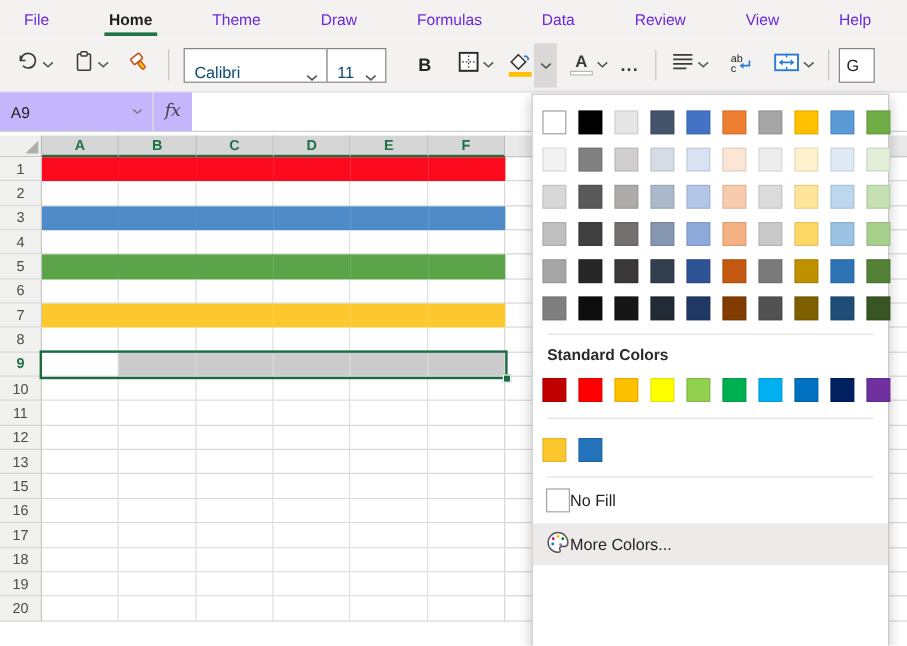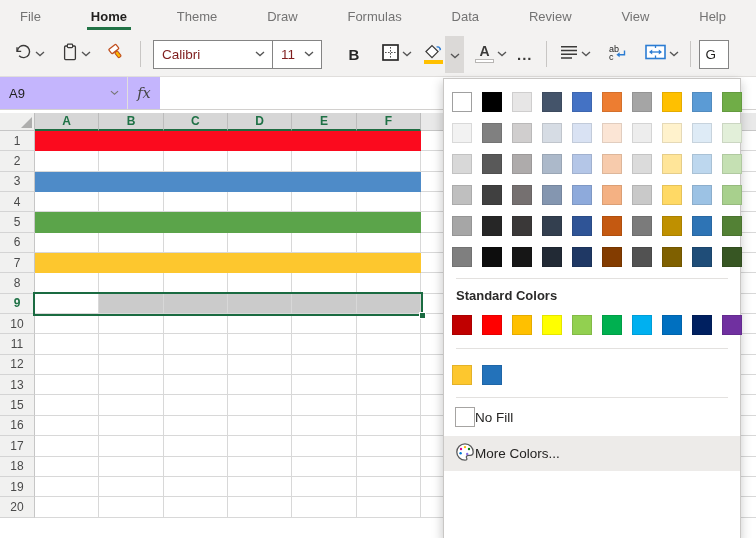--- a/index.html
+++ b/index.html
@@ -4,35 +4,35 @@
 <style>
   * { margin:0; padding:0; box-sizing:border-box; }
   html,body { width:756px; height:538px; }
   body { position:relative; overflow:hidden; background:#fff;
          font-family:"Liberation Sans", sans-serif; color:#252423; }
 
   
   .menubar { position:absolute; top:0; left:0; width:756px; height:32px;
     background:#F3F2F1; display:flex; align-items:stretch;
     justify-content:space-between; padding:0 28px 0 18px; }
-  .menu-item { font-size:13px; color:#737373; display:flex; align-items:center;
+  .menu-item { font-size:13px; color:#6d28d9; display:flex; align-items:center;
     position:relative; padding:0 2px; cursor:default; white-space:nowrap; }
   .menu-item.active { font-weight:bold; color:#201f1e; }
   .menu-item.active::after { content:""; position:absolute; left:-2px; right:-2px;
     bottom:2px; height:3px; background:#217346; }
 
   
   .toolbar { position:absolute; top:32px; left:0; width:756px; height:45px;
     background:#F3F2F1; border-bottom:1px solid #E0DEDC;
     display:flex; align-items:center; }
   .tbtn { display:flex; align-items:center; }
   .chev { display:flex; margin-left:3px; }
   .tdiv { width:1px; height:26px; background:#C8C6C4; }
   .combo { height:29px; background:#fff; border:1px solid #848484;
-    display:flex; align-items:center; font-size:13.5px; color:#7f1d1d;
+    display:flex; align-items:flex-end; font-size:13.5px; color:#0c4a6e;
     padding:0 7px 0 8px; }
   .combo .chev { margin-left:auto; }
   #font-name { width:120px; margin-left:12px; }
   #font-size { width:50px; margin-left:-1px; }
   .bold-btn { font-weight:bold; font-size:15px; color:#242424; width:24px;
     text-align:center; margin-left:20px; }
   .stack { display:flex; flex-direction:column; align-items:center; }
   .color-bar { width:19px; height:4px; margin-top:1px; }
   .gold-bar { background:#FFC000; }
   .white-bar { background:#FFFFFF; border:1px solid #B8B6B4; }

